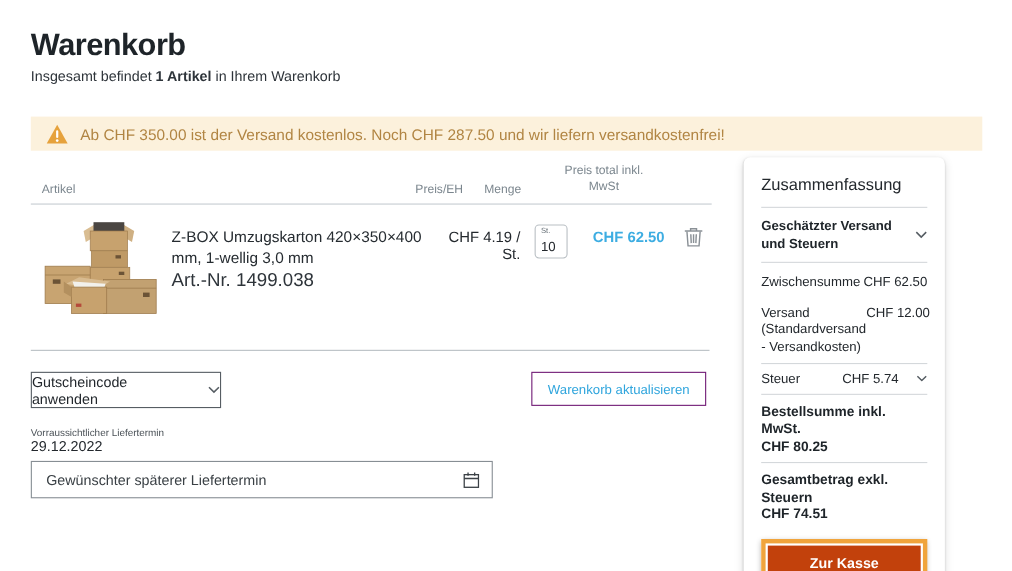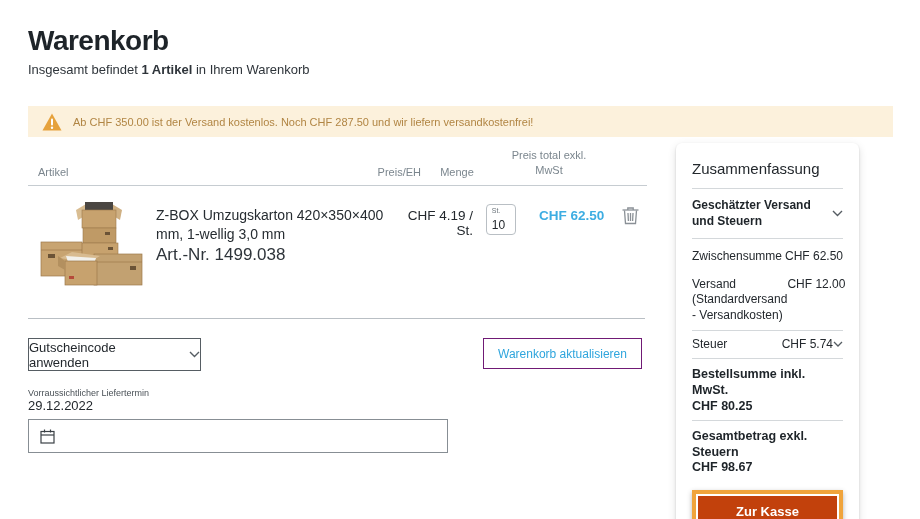--- a/index.html
+++ b/index.html
@@ -7,21 +7,21 @@
     width:920px;height:519px;background:#ffffff;position:relative;
     font-family:"Liberation Sans", sans-serif;color:#23282d;overflow:hidden;
   }
   .abs{position:absolute;}
   
   .page-title{left:28px;top:6px;font-size:28px;font-weight:bold;letter-spacing:-0.5px;color:#1e2429;}
   .subtitle{left:28px;top:62px;font-size:13px;color:#2e343a;}
   .subtitle b{font-weight:bold;}
   
   .banner{left:28px;top:106px;width:865px;height:31px;background:#fcf1dc;display:flex;align-items:center;gap:11px;padding-left:14px;box-sizing:border-box;}
-  .banner-text{font-size:11px;color:#b18543;text-align:center;}
+  .banner-text{font-size:14px;color:#b18543;text-align:center;}
   
   .cart{left:28px;top:148px;width:619px;}
   .thead{display:flex;align-items:flex-end;color:#7b868e;font-size:11px;padding-bottom:7px;border-bottom:1px solid #c6ccd1;}
   .col-article{flex:1;padding-left:10px;}
   .col-price{width:100px;text-align:right;}
   .col-qty{width:72px;text-align:center;}
   .col-total{width:112px;text-align:center;}
   .col-trash{width:42px;text-align:center;}
   .th-total-inner{display:inline-block;width:86px;line-height:1.35;}
   .trow{display:flex;align-items:flex-start;padding-top:6px;}
@@ -47,21 +47,21 @@
   .date-input::placeholder{color:#3a4045;opacity:1;}
   
   .summary{left:676px;top:143px;width:183px;background:#fff;border-radius:6px;box-shadow:0 1px 2px rgba(0,0,0,.16),0 3px 9px rgba(0,0,0,.13);box-sizing:border-box;padding:15px 16px 13px;}
   .sum-title{font-size:15px;color:#23282d;margin:2px 0 11px;font-weight:normal;}
   .sum-hr{border:none;border-top:1px solid #d4d8db;margin:0;}
   .est-row{display:flex;justify-content:space-between;align-items:center;padding:9px 0;cursor:pointer;}
   .est-label{font-weight:bold;font-size:12px;width:148px;line-height:1.3;color:#1e2429;}
   .sum-row{display:flex;justify-content:space-between;align-items:flex-start;font-size:12px;padding:6px 0;color:#23282d;}
   .sum-row .lbl{width:120px;line-height:1.3;}
   .sum-row .val{white-space:nowrap;}
-  .steuer-val{display:flex;align-items:center;gap:0;cursor:pointer;}
+  .steuer-val{display:flex;align-items:center;gap:16px;cursor:pointer;}
   .bold-row{font-weight:bold;font-size:12.5px;color:#1e2429;padding:7px 0;flex-direction:column;}
   .checkout-ring{margin-top:9px;border:4px solid #f0a43c;padding:2px;box-shadow:0 2px 5px rgba(0,0,0,.3);}
   .checkout-btn{display:flex;align-items:center;justify-content:center;width:100%;height:31px;background:#c2410c;border:none;color:#fff;font-weight:bold;font-size:13px;cursor:pointer;font-family:"Liberation Sans",sans-serif;}
   svg{display:block;}
 </style>
 </head>
 <body>
 
 <h1 class="abs page-title">Warenkorb</h1>
 <div class="abs subtitle"><span>Insgesamt befindet </span><b>1 Artikel</b><span> in Ihrem Warenkorb</span></div>
@@ -75,21 +75,21 @@
     </svg>
   </span>
   <span class="banner-text">Ab CHF 350.00 ist der Versand kostenlos. Noch CHF 287.50 und wir liefern versandkostenfrei!</span>
 </div>
 
 <div class="abs cart">
   <div class="thead">
     <div class="col-article">Artikel</div>
     <div class="col-price">Preis/EH</div>
     <div class="col-qty">Menge</div>
-    <div class="col-total"><span class="th-total-inner">Preis total exkl. MwSt</span></div>
+    <div class="col-total"><span class="th-total-inner">Preis total inkl. MwSt</span></div>
     <div class="col-trash"></div>
   </div>
 
   <div class="trow">
     <div class="col-article article-cell">
       <div class="prod-img">
         <svg width="112" height="97" viewBox="0 0 112 97">
 
           <polygon points="38,18 48,12 50,22 40,28" fill="#d9bd92"></polygon>
           <polygon points="84,18 74,12 72,22 82,28" fill="#cfb083"></polygon>
@@ -155,20 +155,21 @@
         <polyline points="1,1 5.5,5.5 10,1"></polyline>
       </svg>
   </span>
 </div>
 <button class="abs update-btn">Warenkorb aktualisieren</button>
 
 <div class="abs delivery-label">Vorraussichtlicher Liefertermin</div>
 <div class="abs delivery-date">29.12.2022</div>
 
 <div class="abs date-field">
+  <input class="date-input" type="text" placeholder="Gewünschter späterer Liefertermin" style="">
   <span>
     <svg width="15" height="15" viewBox="0 0 15 15" fill="none" stroke="#3b4146" stroke-width="1.2">
       <rect x="1" y="2.5" width="13" height="11.5"></rect>
       <line x1="1" y1="6" x2="14" y2="6"></line>
       <line x1="4.5" y1="0.5" x2="4.5" y2="3.5"></line>
       <line x1="10.5" y1="0.5" x2="10.5" y2="3.5"></line>
     </svg>
   </span>
 </div>
 
@@ -206,19 +207,19 @@
     </span>
   </div>
   <hr class="sum-hr">
   <div class="sum-row bold-row">
     <span class="lbl">Bestellsumme inkl. MwSt.</span>
     <span class="val">CHF 80.25</span>
   </div>
   <hr class="sum-hr">
   <div class="sum-row bold-row">
     <span class="lbl">Gesamtbetrag exkl. Steuern</span>
-    <span class="val">CHF 98.67</span>
+    <span class="val">CHF 74.51</span>
   </div>
 
   <div class="checkout-ring">
     <button class="checkout-btn">Zur Kasse</button>
   </div>
 </div>
 
 </body></html>

